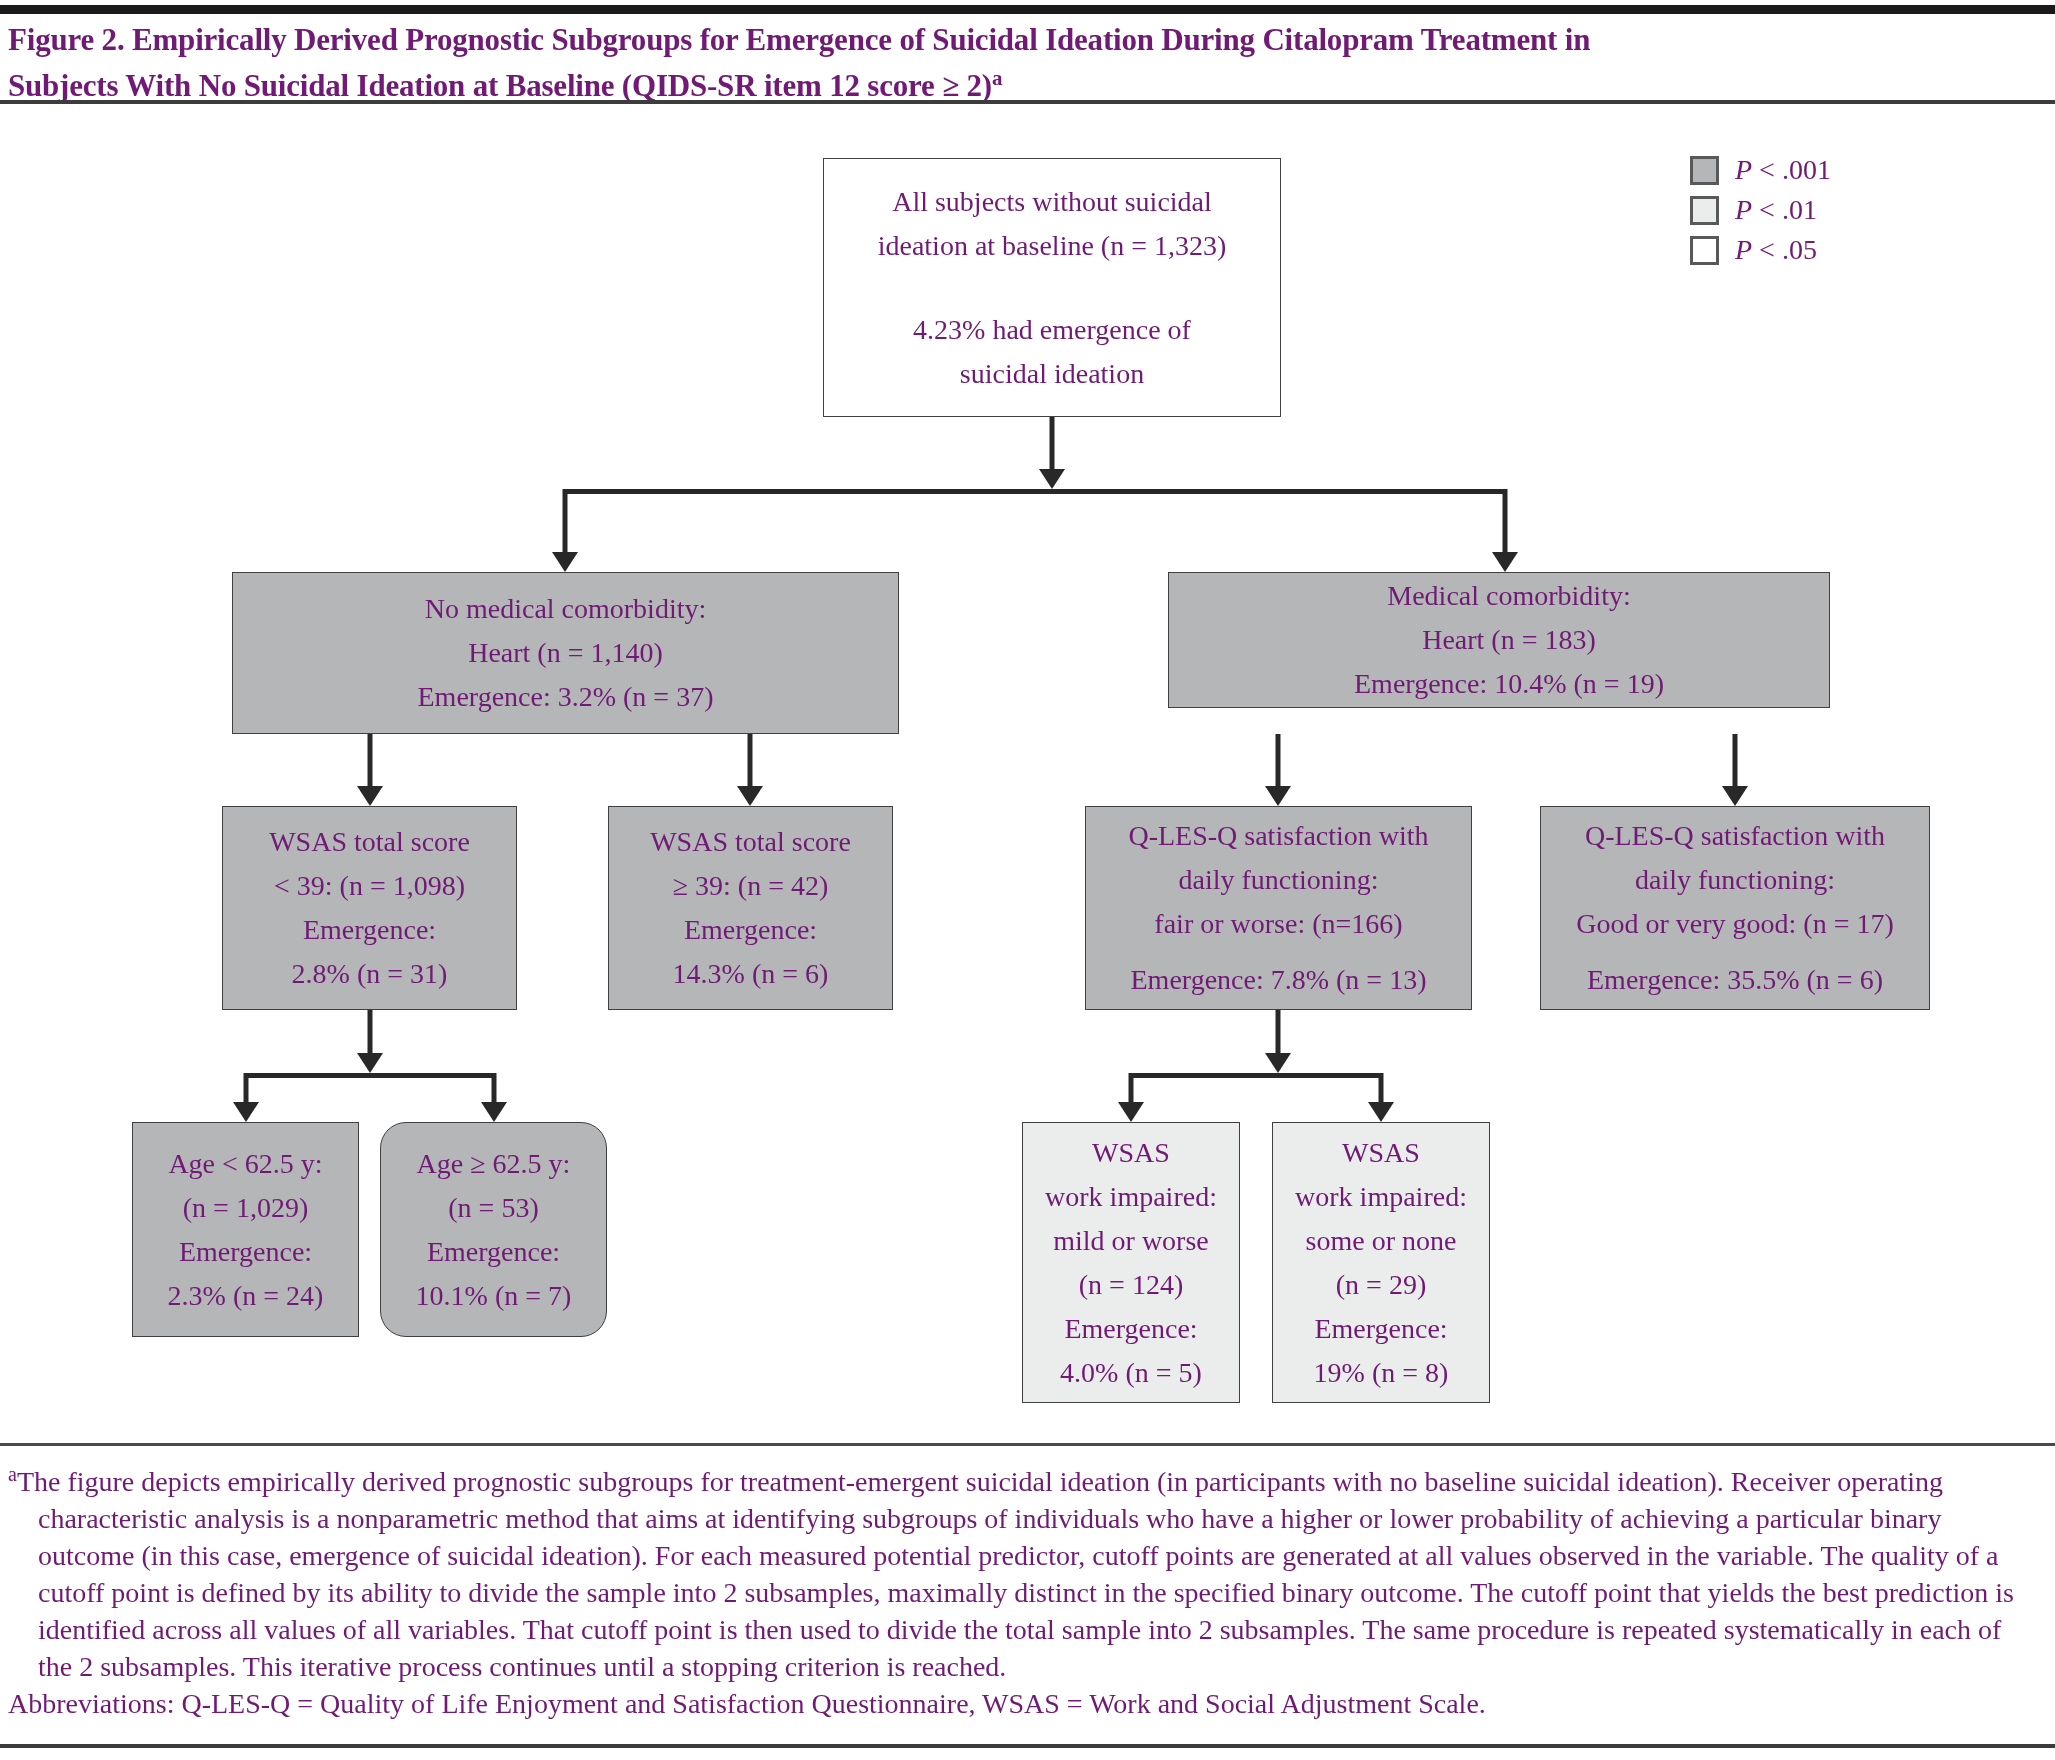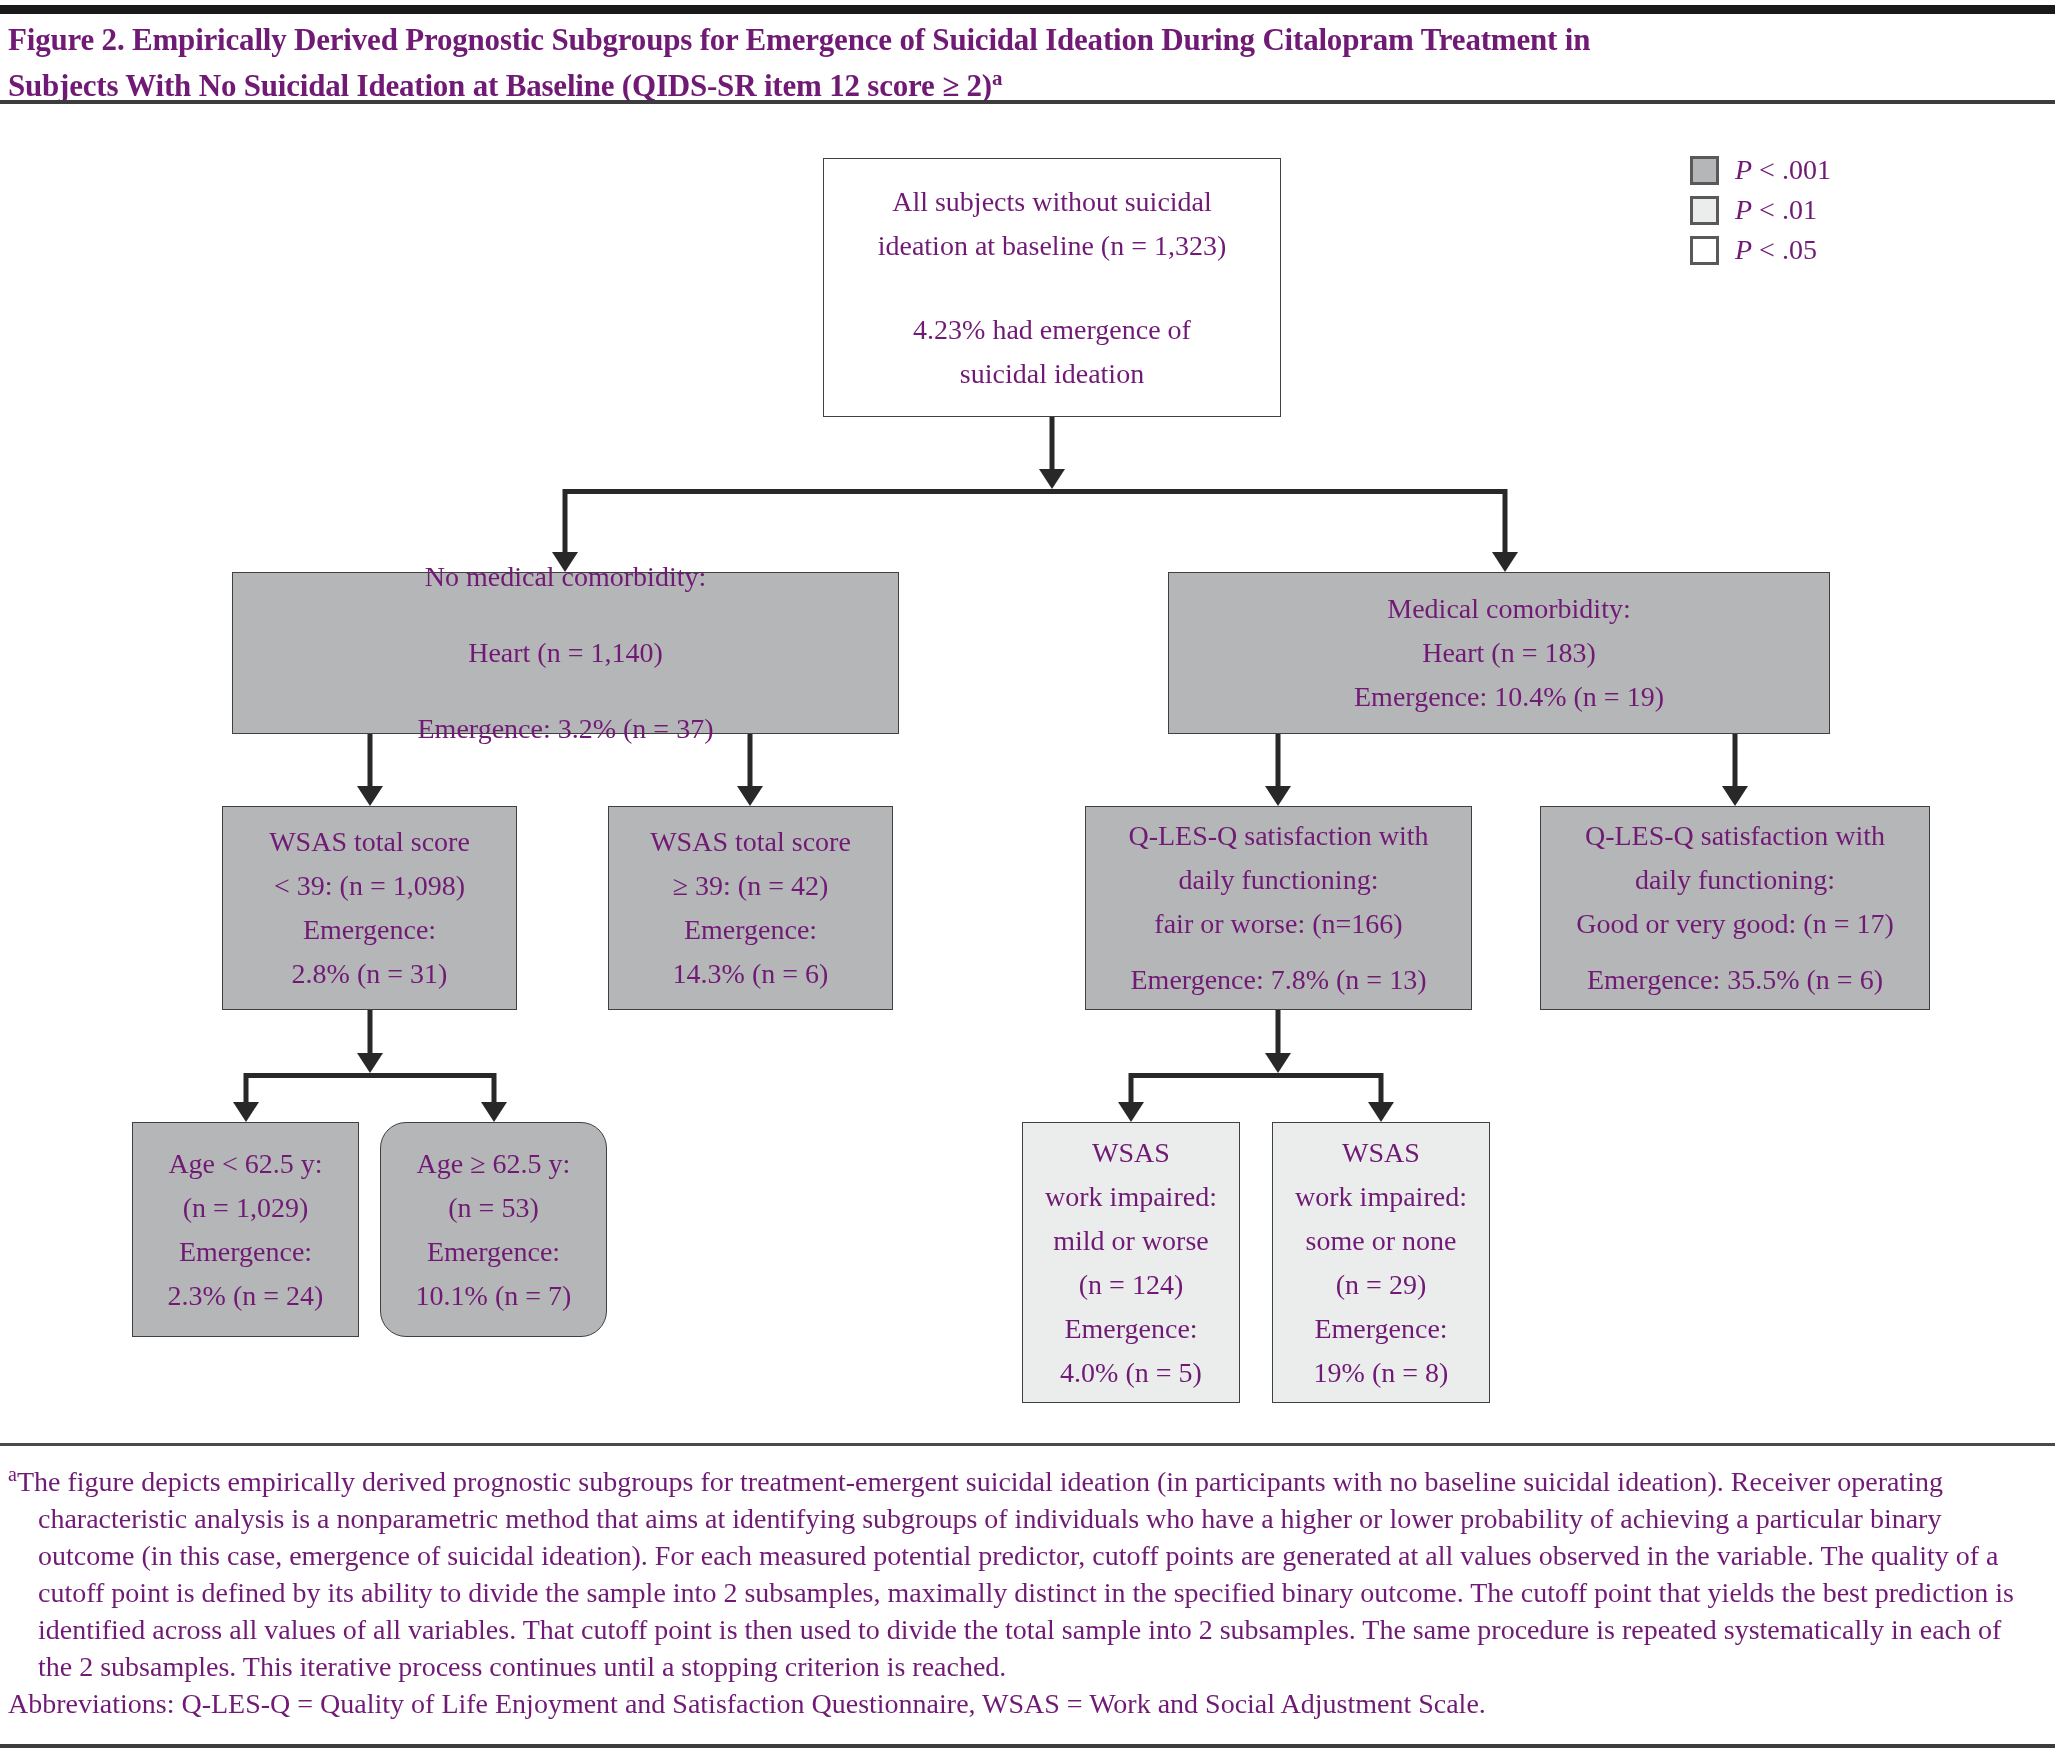--- a/index.html
+++ b/index.html
@@ -72,27 +72,27 @@
   </div>
 
   <div class="node fill-white" style="left:823px;top:158px;width:458px;height:259px;">
     <div>All subjects without suicidal</div>
     <div>ideation at baseline (n = 1,323)</div>
     <div class="gap40"></div>
     <div>4.23% had emergence of</div>
     <div>suicidal ideation</div>
   </div>
 
-  <div class="node fill-dark" style="left:232px;top:572px;width:667px;height:162px;gap:32px;">
+  <div class="node fill-dark" style="left:232px;top:572px;width:667px;height:162px;">
     <div>No medical comorbidity:</div>
     <div>Heart (n = 1,140)</div>
     <div>Emergence: 3.2% (n = 37)</div>
   </div>
 
-  <div class="node fill-dark" style="left:1168px;top:572px;width:662px;height:162px;padding-left:20px;">
+  <div class="node fill-dark" style="left:1168px;top:572px;width:662px;height:136px;padding-left:20px;">
     <div>Medical comorbidity:</div>
     <div>Heart (n = 183)</div>
     <div>Emergence: 10.4% (n = 19)</div>
   </div>
 
   <div class="node fill-dark" style="left:222px;top:806px;width:295px;height:204px;">
     <div>WSAS total score</div>
     <div>&lt; 39: (n = 1,098)</div>
     <div>Emergence:</div>
     <div>2.8% (n = 31)</div>

